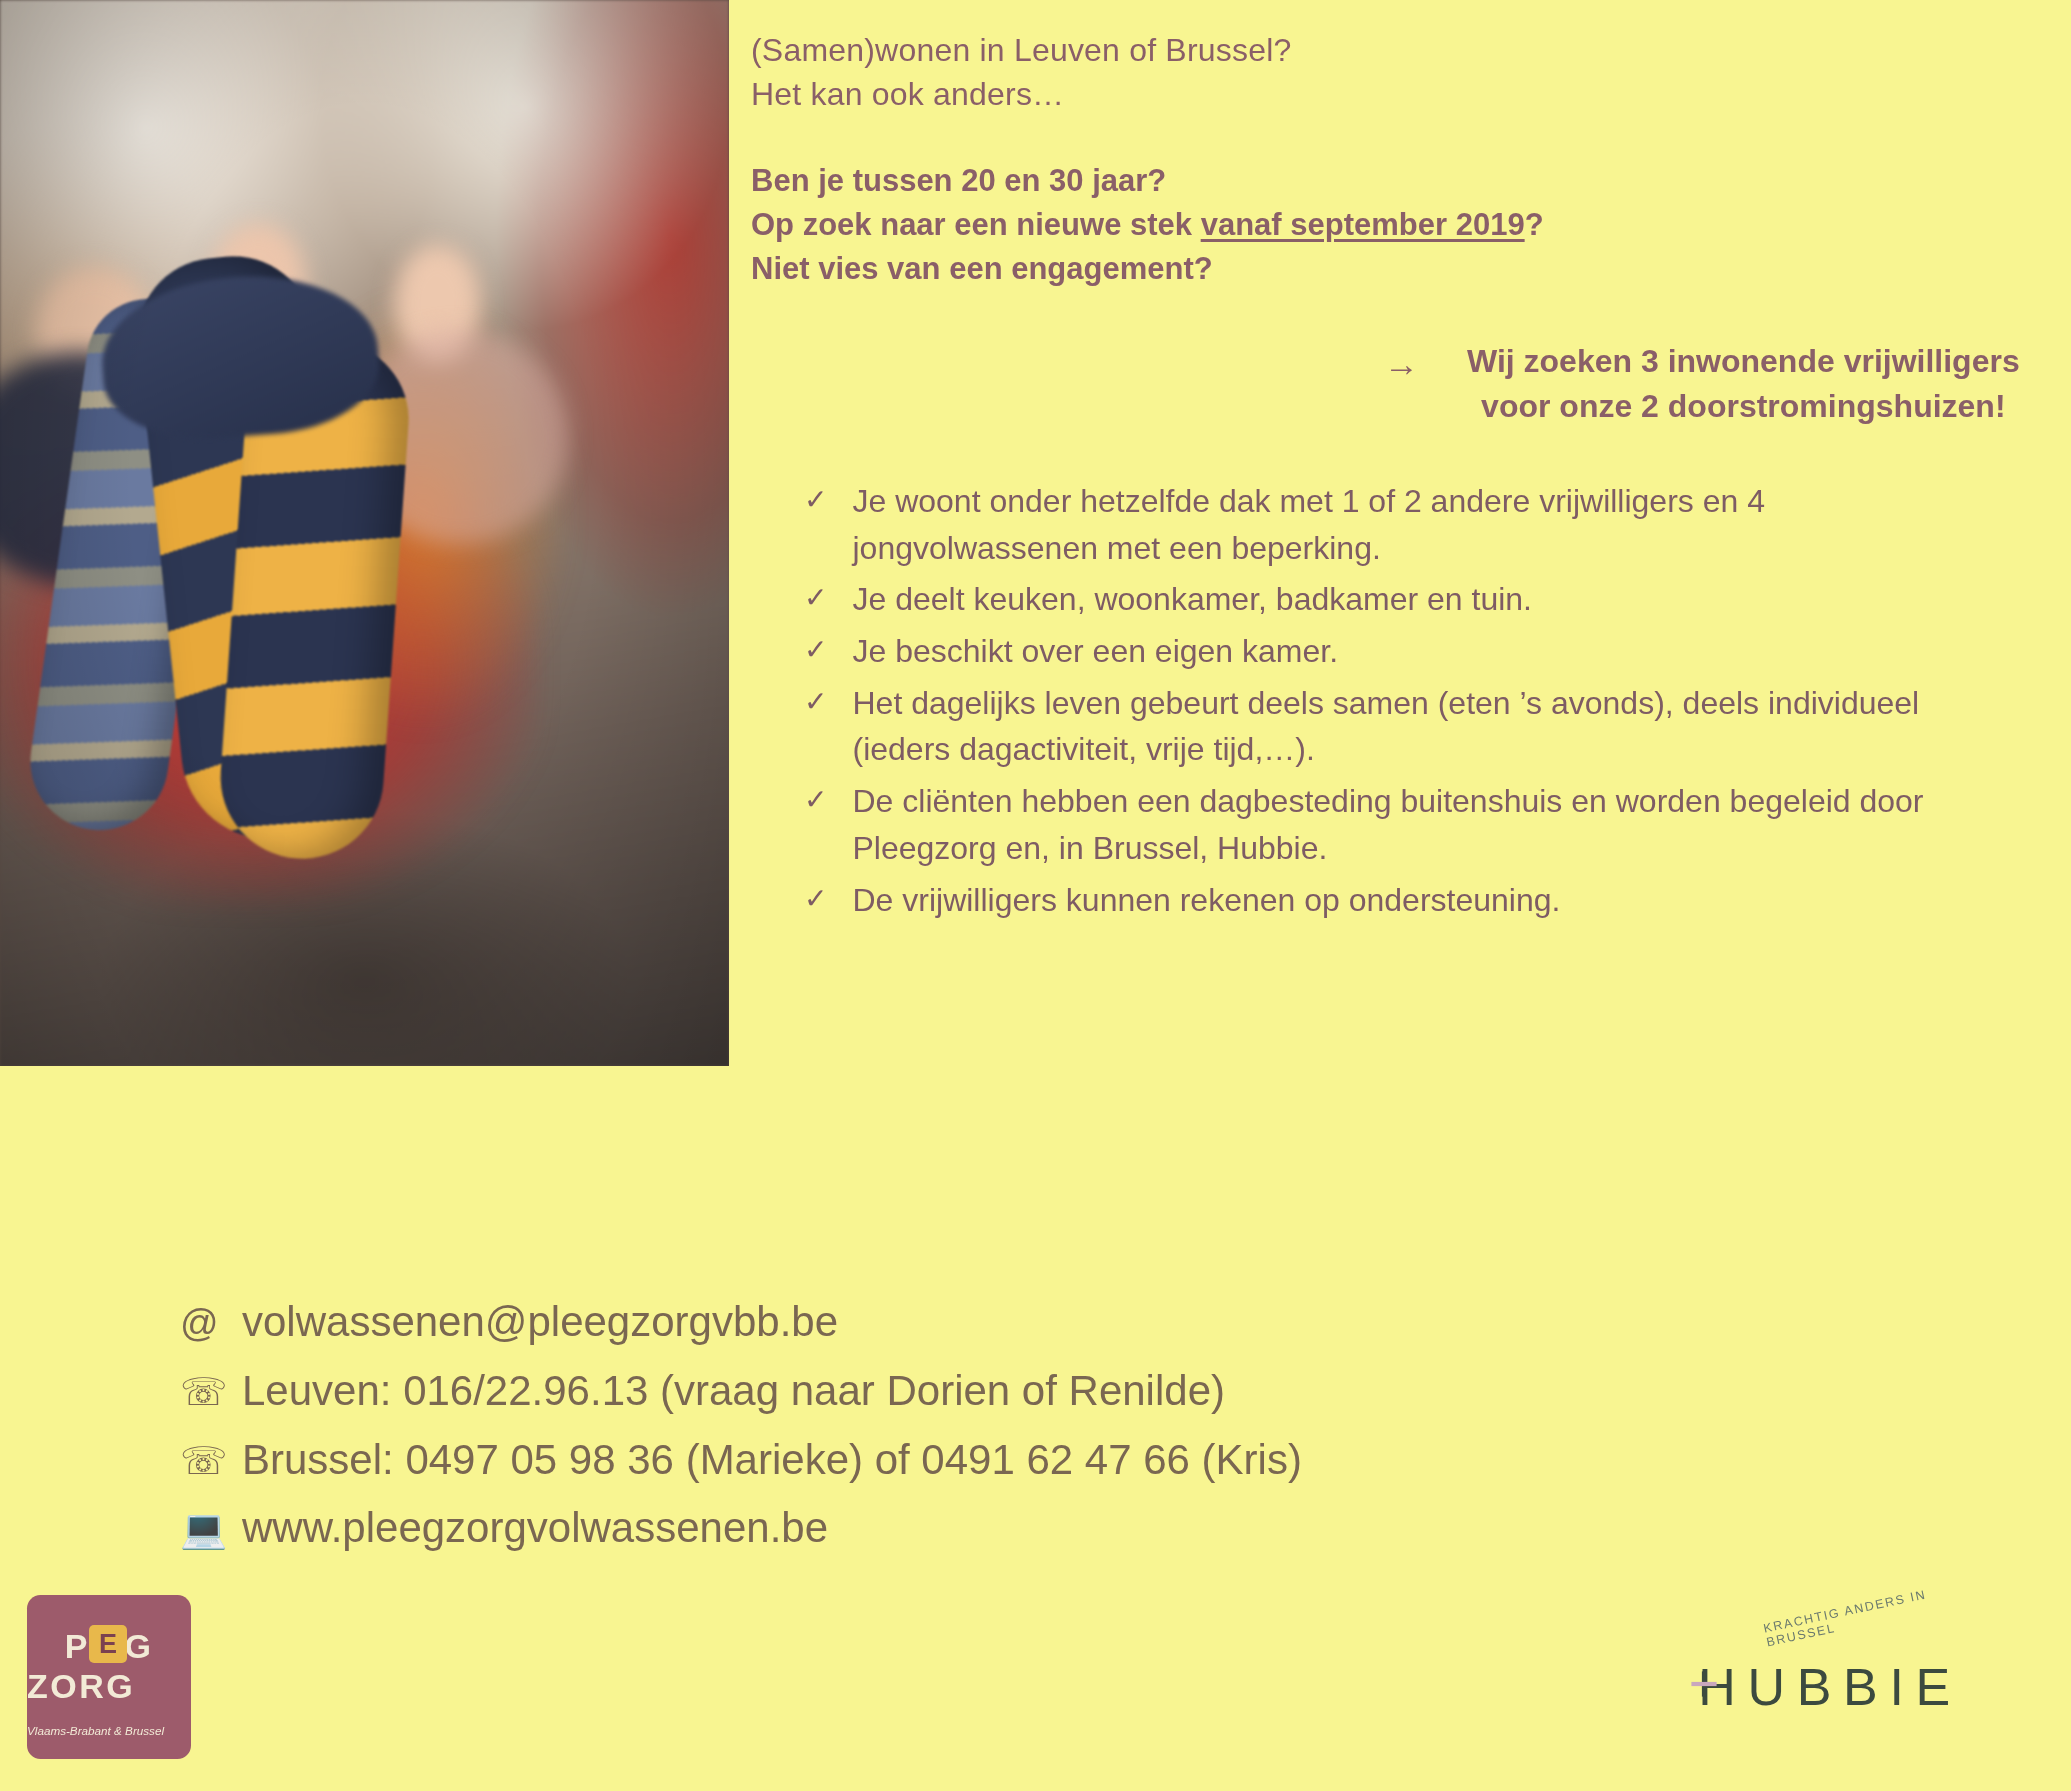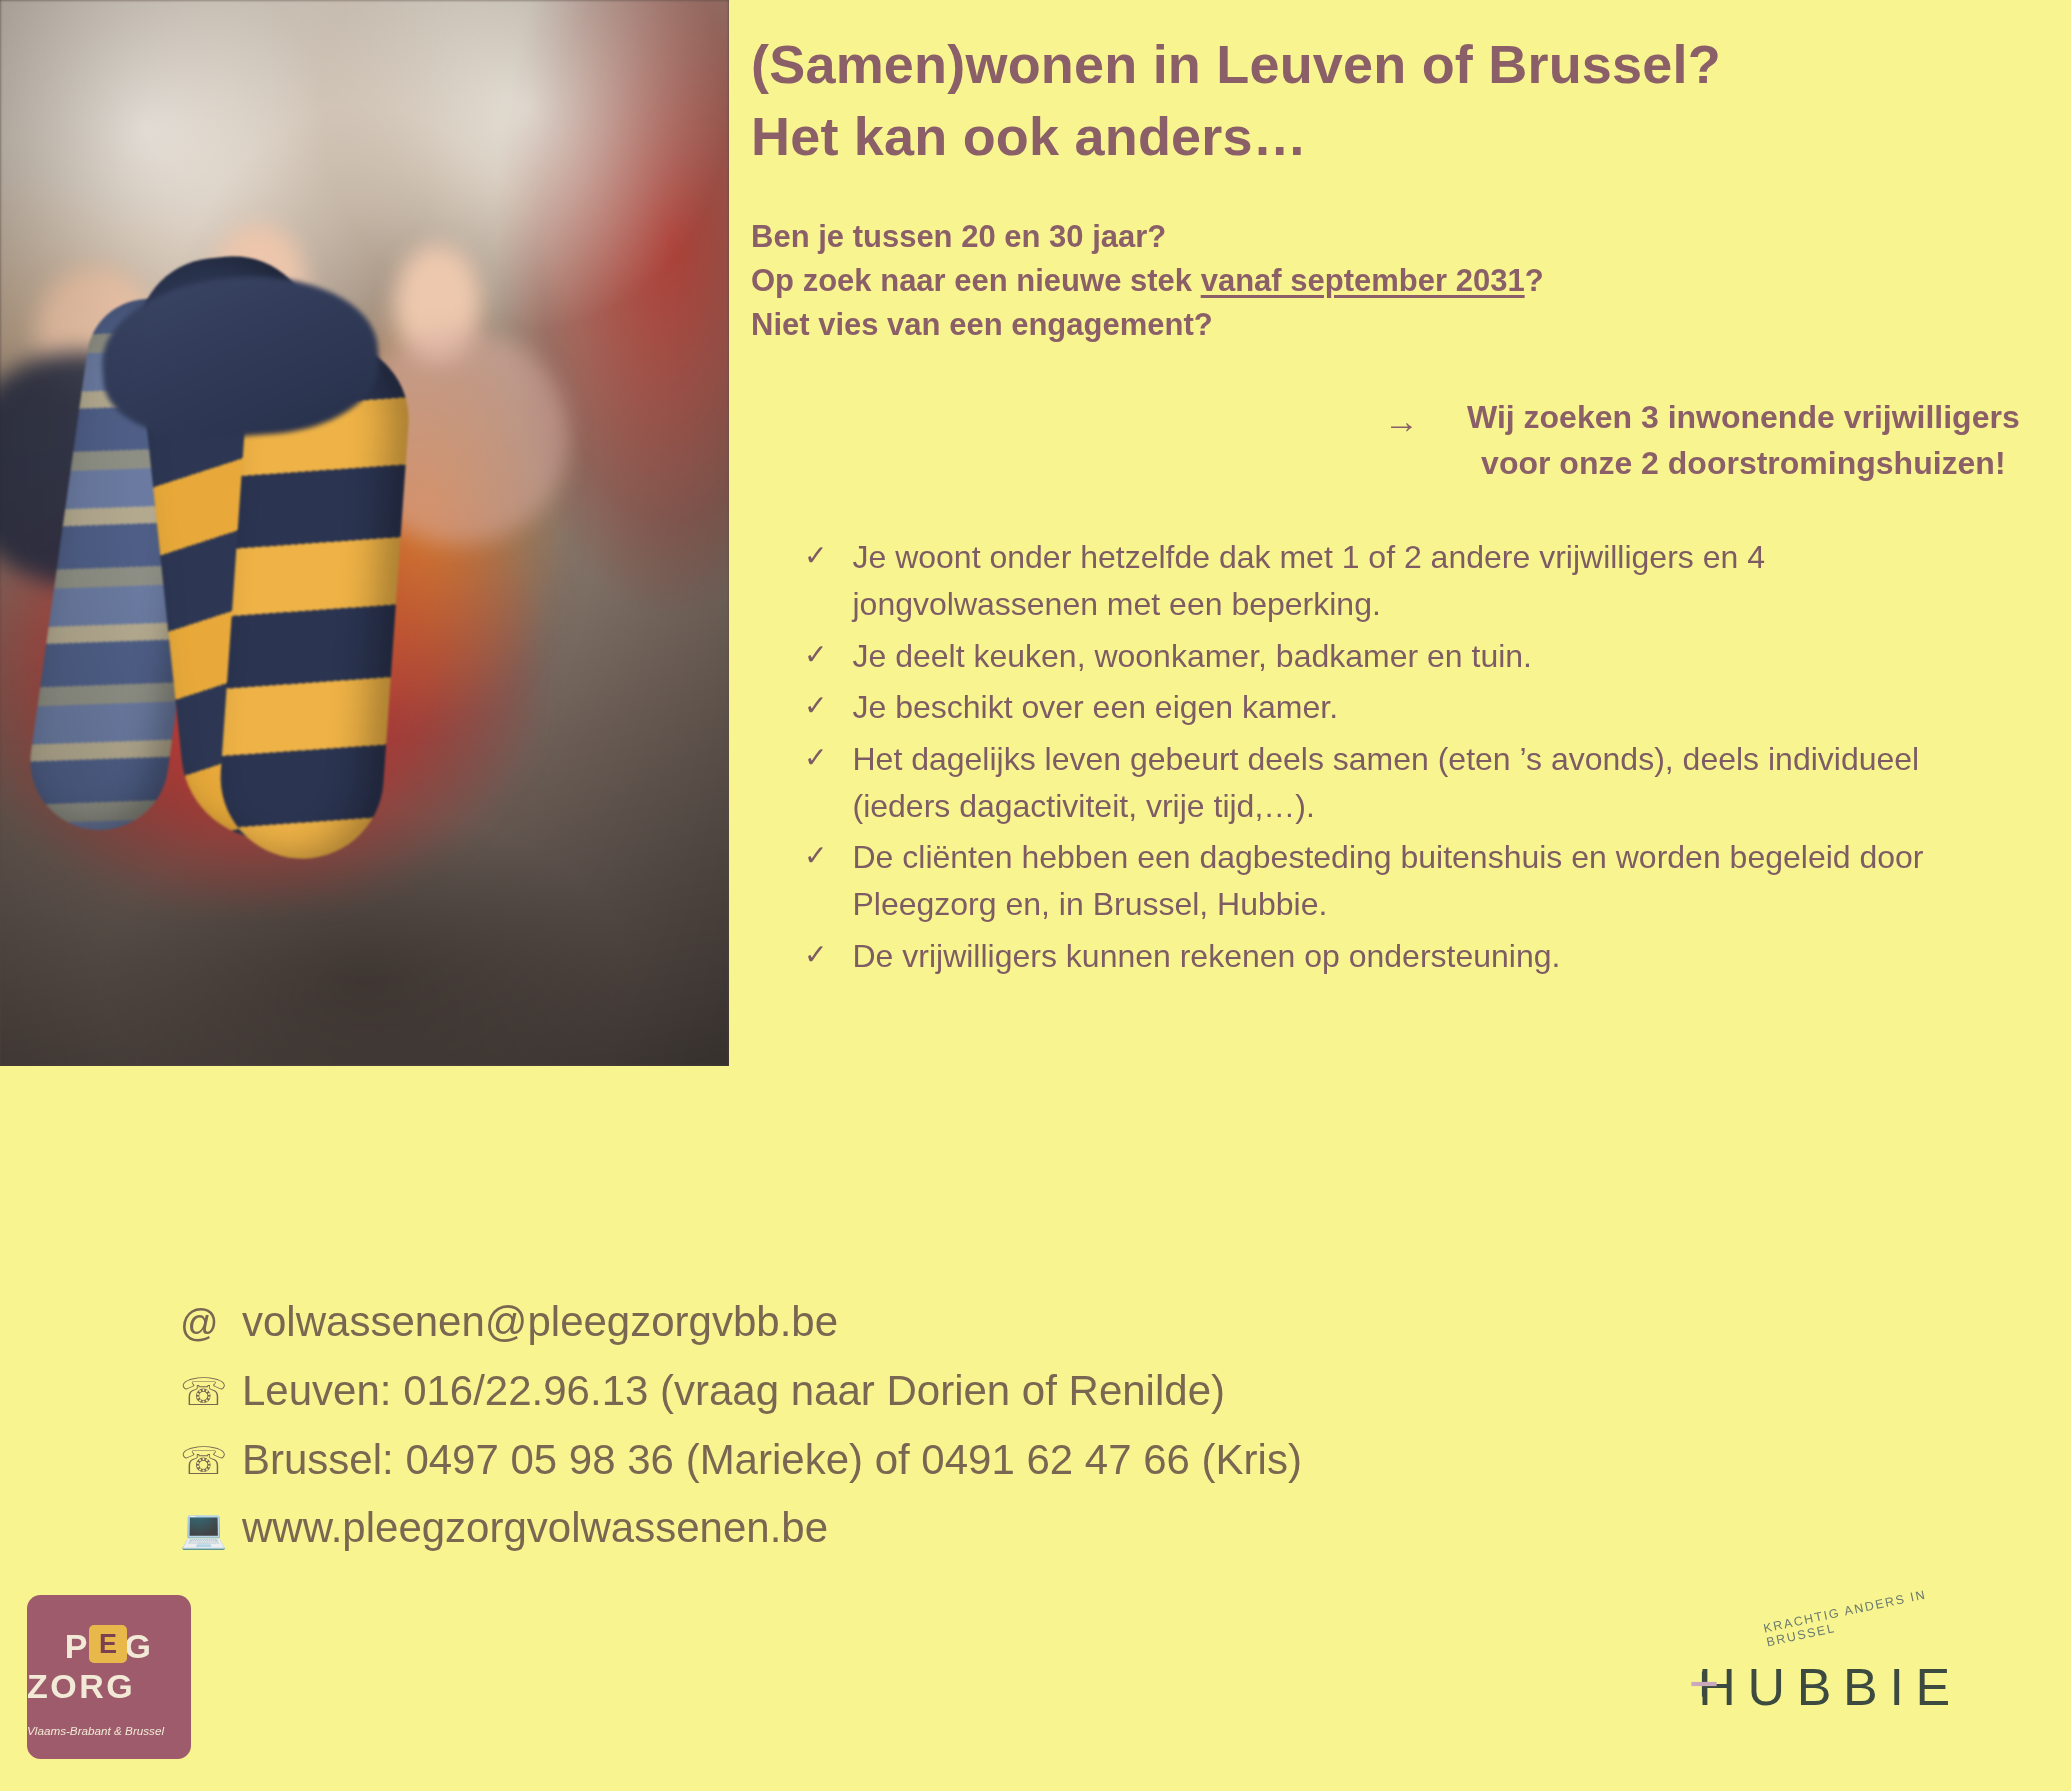--- a/index.html
+++ b/index.html
@@ -140,23 +140,23 @@
 
   
   .content {
     position: absolute;
     left: 751px;
     top: 30px;
     width: 1277px;
     color: #7c5a63;
   }
   .headline {
-    font-weight: bold;
+    font-weight: normal;
     color: #8a5f68;
-    font-size: 54px;
+    font-size: 32px;
     line-height: 1.28;
     letter-spacing: 0.2px;
   }
   .headline .line2 { display: block; margin-top: 3px; }
 
   .sub {
     margin-top: 44px;
     font-weight: bold;
     font-size: 31px;
     line-height: 1.42;
@@ -351,21 +351,21 @@
   <div class="content">
 
     <div class="headline">
       <span>(Samen)wonen in Leuven of Brussel?</span>
       <span class="line2">Het kan ook anders…</span>
     </div>
 
     <div class="sub">
       <div>Ben je tussen 20 en 30 jaar?</div>
       <div>
-        <span>Op zoek naar een nieuwe stek </span><u>vanaf september 2031</u><span>?</span>
+        <span>Op zoek naar een nieuwe stek </span><u>vanaf september 2019</u><span>?</span>
       </div>
       <div>Niet vies van een engagement?</div>
     </div>
 
     <div class="arrow-block">
       <div class="arrow-glyph">→</div>
       <div class="arrow-text">
         <div>Wij zoeken 3 inwonende vrijwilligers</div>
         <div>voor onze 2 doorstromingshuizen!</div>
       </div>

